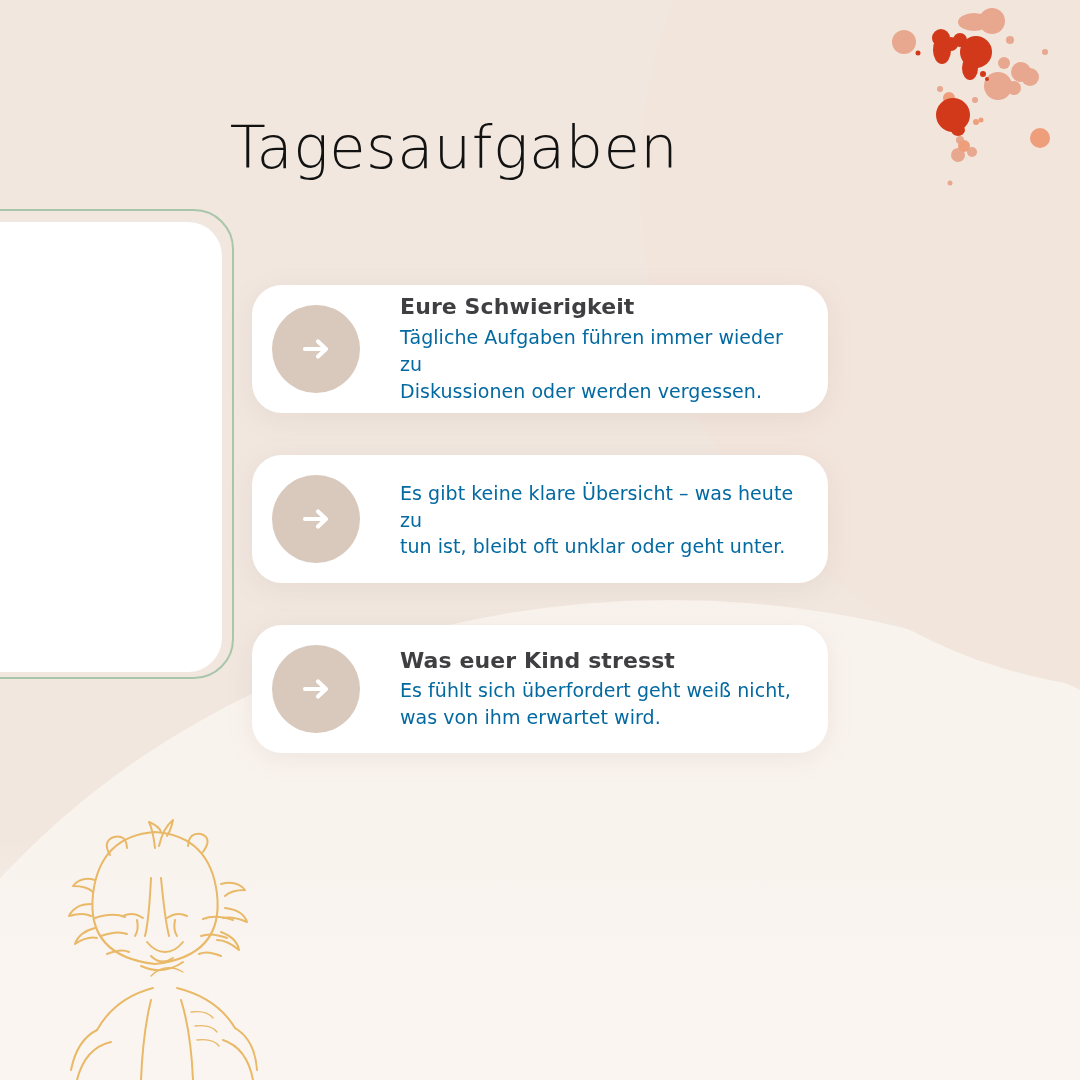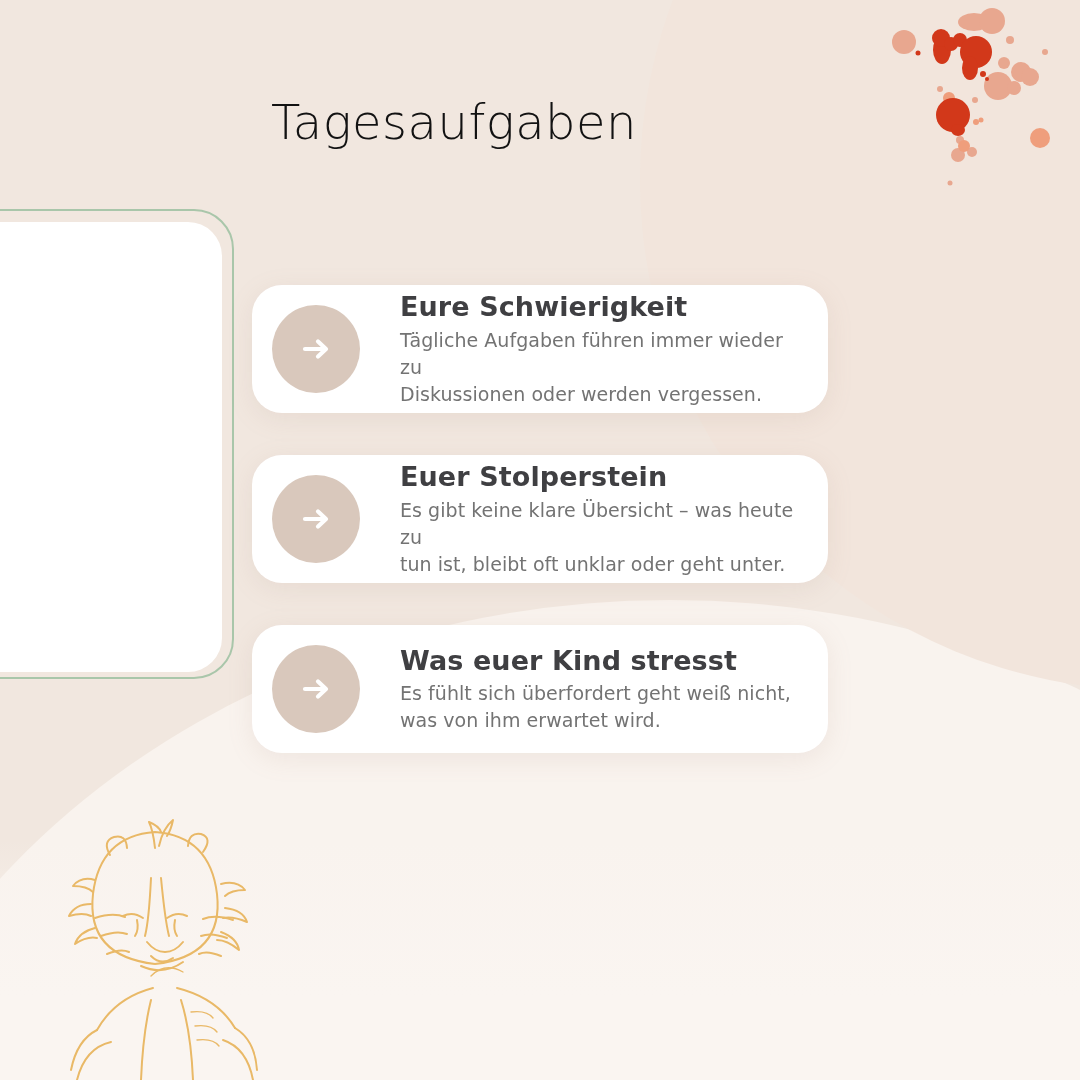--- a/index.html
+++ b/index.html
@@ -61,26 +61,26 @@
     top: 0px;
     width: 200px;
     height: 190px;
     pointer-events: none;
   }
 
   
   .page-title {
     position: absolute;
     left: 0;
-    top: 95px;
+    top: 114px;
     width: 908px;
     text-align: center;
     font-family: "DejaVu Sans", sans-serif;
     font-weight: 300;
-    font-size: 48px;
+    font-size: 59px;
     letter-spacing: 0.5px;
     color: #121212;
     line-height: 1.15;
   }
 
   
   .product-frame {
     position: absolute;
     left: -206px;
     top: 209px;
@@ -152,31 +152,31 @@
   }
   .card-icon svg { display: block; }
 
   .card-text {
     flex: 1 1 auto;
     margin-left: 40px;
     padding-right: 20px;
   }
   .card-title {
     font-family: "DejaVu Sans", sans-serif;
-    font-size: 27px;
+    font-size: 22px;
     font-weight: 700;
     color: #3f3f42;
     line-height: 1.28;
     letter-spacing: 0.1px;
   }
   .card-desc {
     font-family: "DejaVu Sans", sans-serif;
     font-size: 19px;
     font-weight: 400;
-    color: #737373;
+    color: #0369a1;
     line-height: 1.42;
     margin-top: 2px;
     letter-spacing: 0.05px;
     white-space: pre-line;
   }
 </style>
 </head>
 <body>
 
 <div class="canvas">
@@ -302,21 +302,20 @@
 
 
     <div class="feature-card">
       <div class="card-icon">
         <svg viewBox="0 0 40 40" width="40" height="40">
           <path d="M9 20 H29" stroke="#ffffff" stroke-width="4.2" stroke-linecap="round" fill="none"></path>
           <path d="M22 12.5 L30 20 L22 27.5" stroke="#ffffff" stroke-width="4.2" stroke-linecap="round" stroke-linejoin="round" fill="none"></path>
         </svg>
       </div>
       <div class="card-text">
-        <div class="card-title">Euer Stolperstein</div>
         <div class="card-desc">Es gibt keine klare Übersicht – was heute zu
 tun ist, bleibt oft unklar oder geht unter.</div>
       </div>
     </div>
 
     <div class="feature-card">
       <div class="card-icon">
         <svg viewBox="0 0 40 40" width="40" height="40">
           <path d="M9 20 H29" stroke="#ffffff" stroke-width="4.2" stroke-linecap="round" fill="none"></path>
           <path d="M22 12.5 L30 20 L22 27.5" stroke="#ffffff" stroke-width="4.2" stroke-linecap="round" stroke-linejoin="round" fill="none"></path>

